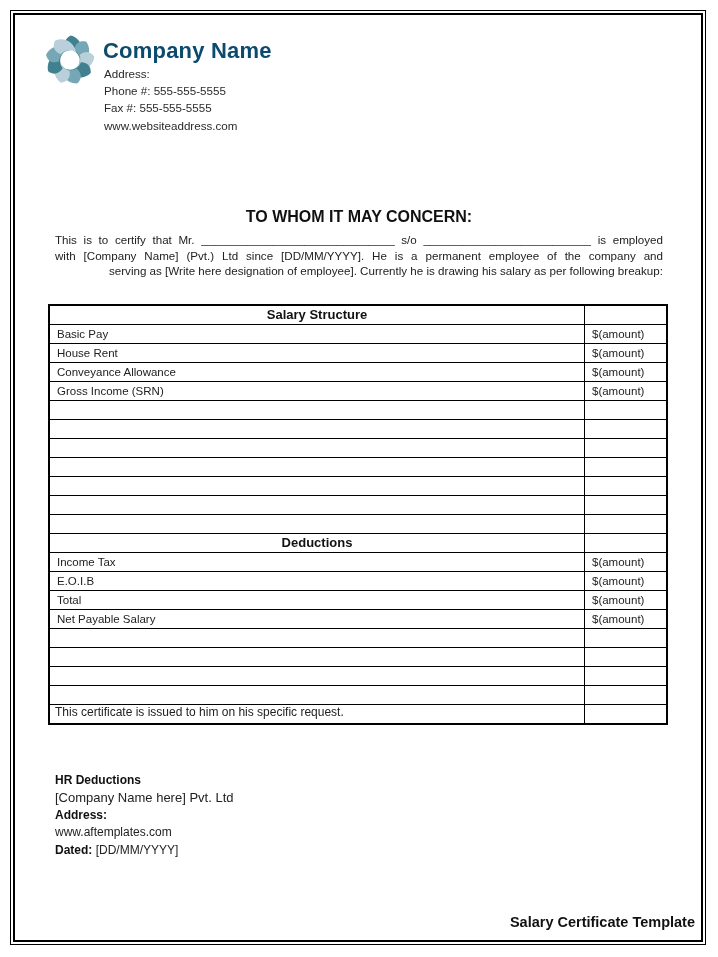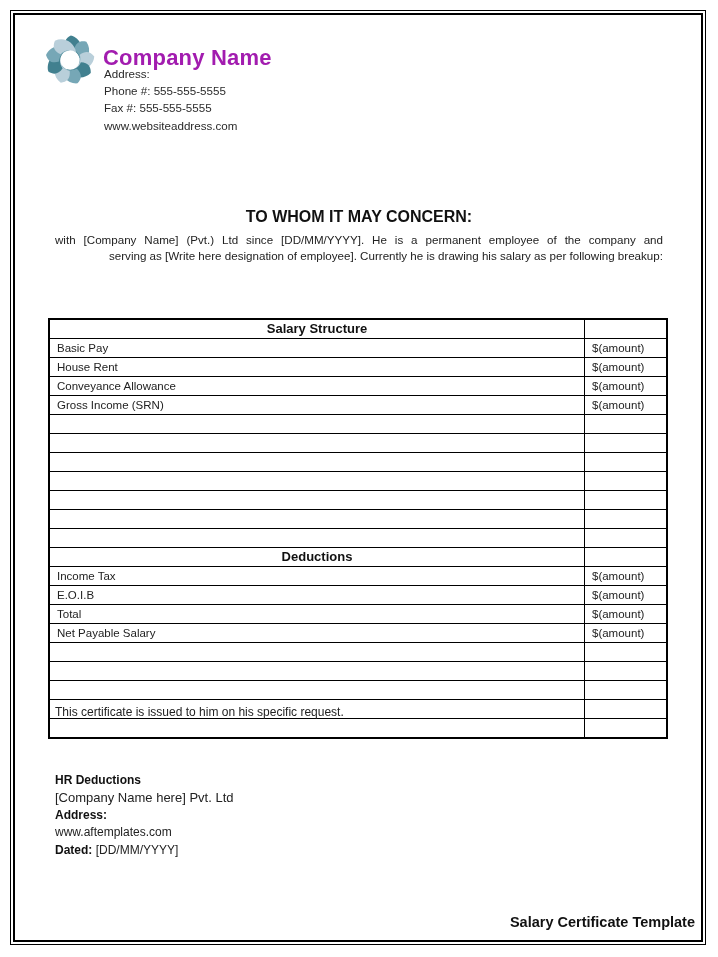--- a/index.html
+++ b/index.html
@@ -19,43 +19,43 @@
   }
   .border-inner{
     position:absolute;left:13px;top:13px;right:15px;bottom:15px;
     border:2px solid #000;
     pointer-events:none;
   }
 
   
   .logo{position:absolute;left:42px;top:31px;width:56px;height:58px;}
   .company-name{
-    position:absolute;left:103px;top:45px;
-    font-size:22px;font-weight:bold;letter-spacing:.2px;color:#a21caf;
+    position:absolute;left:103px;top:38px;
+    font-size:22px;font-weight:bold;letter-spacing:.2px;color:#0c4a6e;
   }
   .header-lines{
     position:absolute;left:104px;top:65px;
     font-size:11.6px;line-height:17.2px;color:#2a2a2a;
   }
 
   
   .heading{
     position:absolute;left:0;right:0;top:208px;
     text-align:center;font-weight:bold;font-size:16px;color:#111;
   }
   .para{
     position:absolute;left:55px;top:232px;width:608px;
     font-size:11.6px;line-height:15.6px;color:#222;
   }
   .para .jline{text-align:justify;text-align-last:justify;}
   .para .lline{text-align:right;}
 
   
   .salary-table{
-    position:absolute;left:48px;top:318px;width:620px;
+    position:absolute;left:48px;top:304px;width:620px;
     border-collapse:collapse;table-layout:fixed;
   }
   .salary-table{border:2px solid #000;}
   .salary-table td{
     border:1px solid #000;
     height:18px;max-height:18px;
     padding:0 2px 0 7px;
     font-size:11.5px;line-height:12px;
     vertical-align:middle;color:#222;
     overflow:hidden;white-space:nowrap;
@@ -110,20 +110,21 @@
   <div class="header-lines">
     <div>Address:</div>
     <div>Phone #: 555-555-5555</div>
     <div>Fax #: 555-555-5555</div>
     <div>www.websiteaddress.com</div>
   </div>
 
   <div class="heading">TO WHOM IT MAY CONCERN:</div>
 
   <div class="para">
+    <div class="jline">This is to certify that Mr. ______________________________ s/o __________________________ is employed</div>
     <div class="jline">with [Company Name] (Pvt.) Ltd since [DD/MM/YYYY]. He is a permanent employee of the company and</div>
     <div class="lline">serving as [Write here designation of employee]. Currently he is drawing his salary as per following breakup:</div>
   </div>
 
   <table class="salary-table">
     <tbody>
       <tr>
         <td class="sec">Salary Structure</td>
         <td class="amt"></td>
       </tr>

